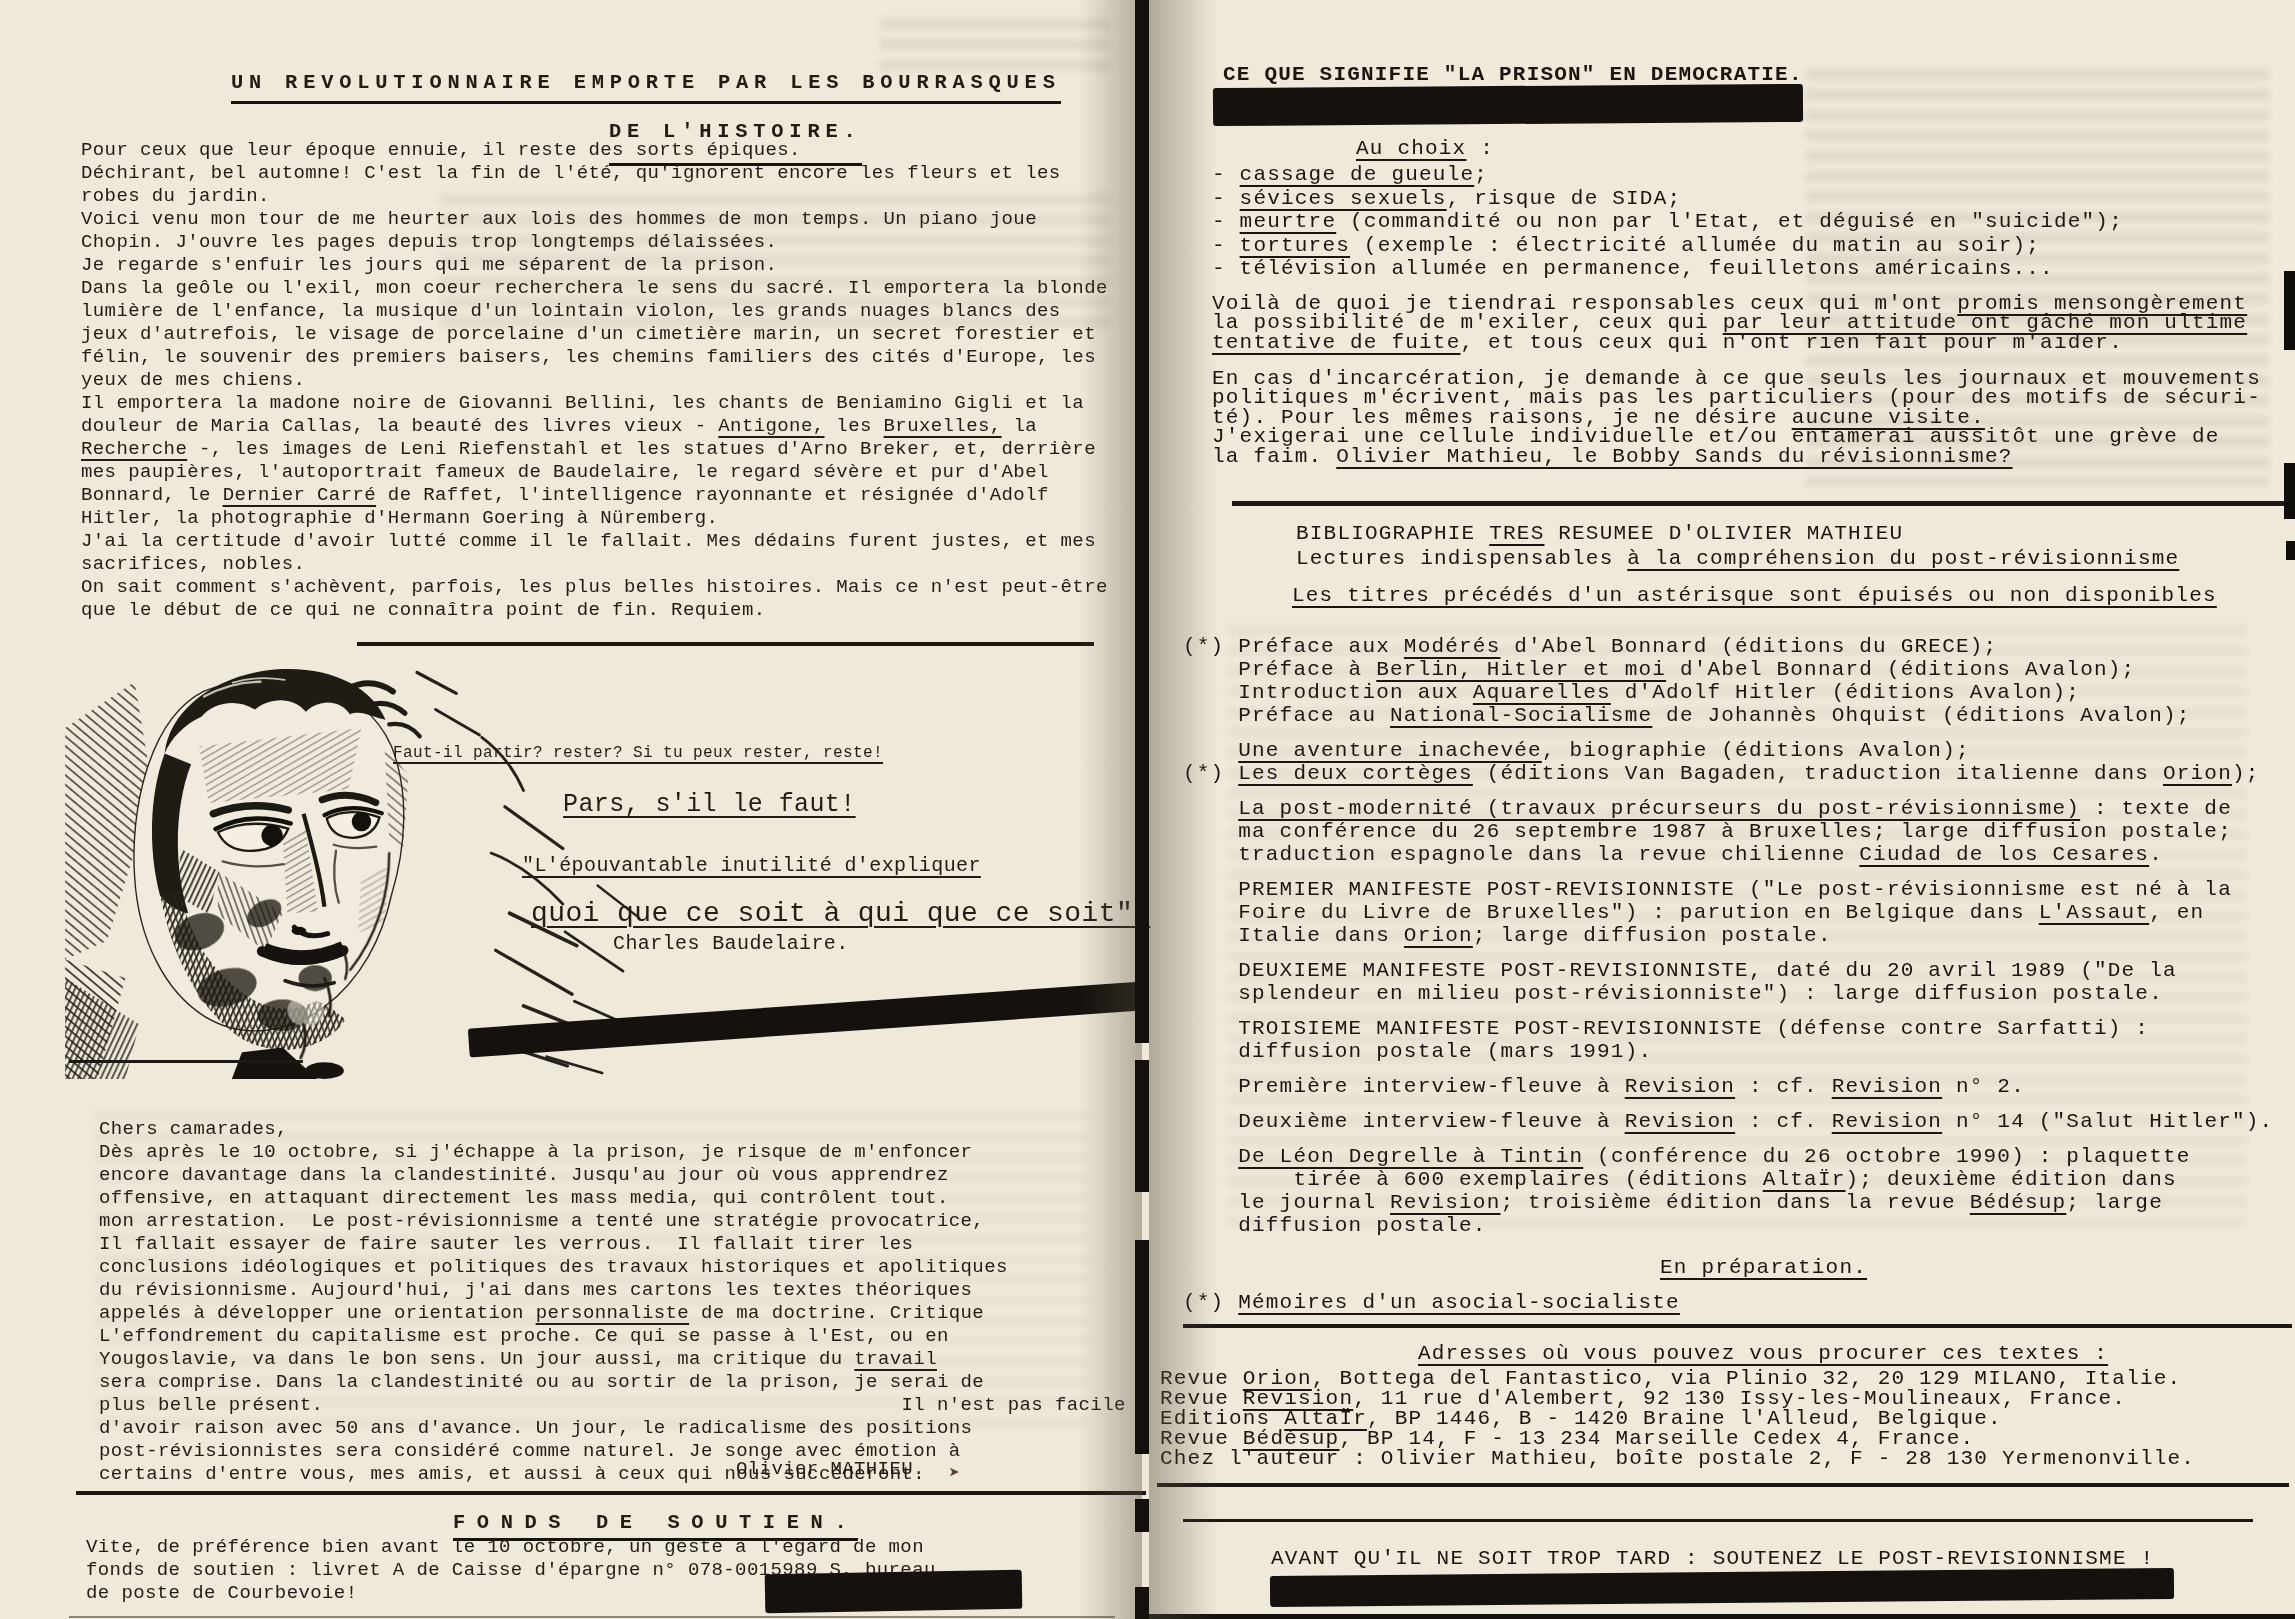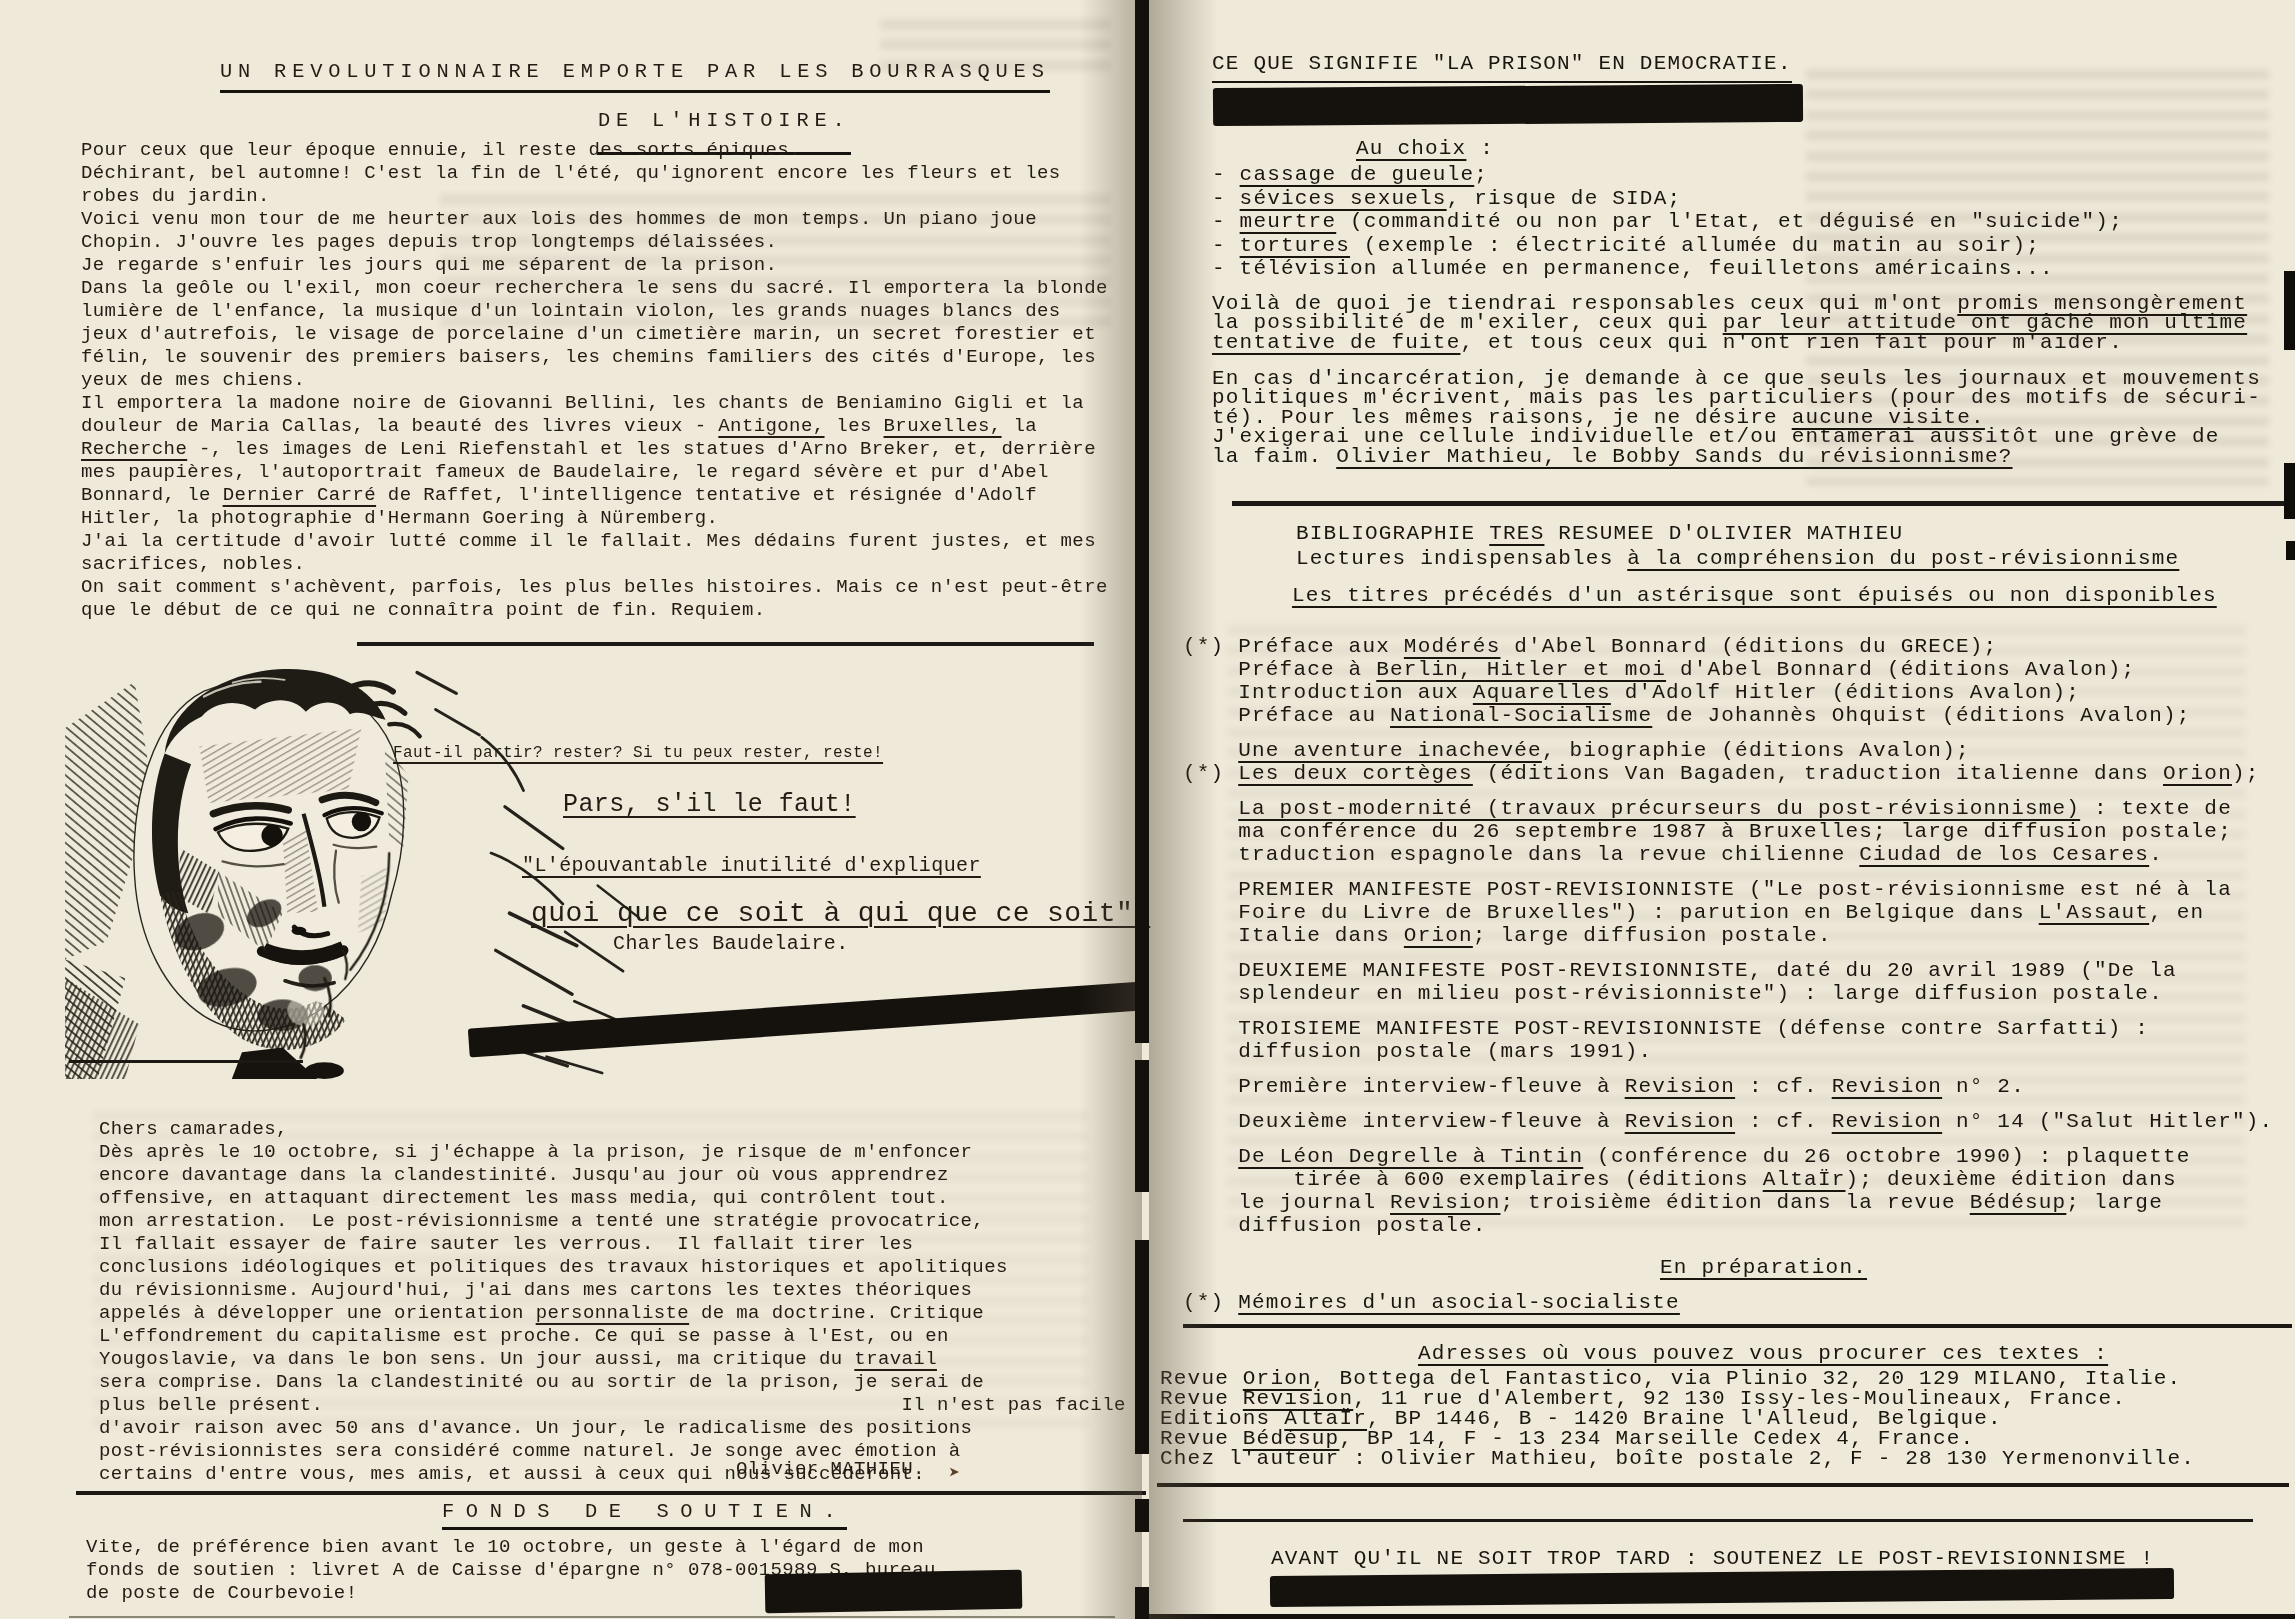--- a/index.html
+++ b/index.html
@@ -19,21 +19,21 @@
   
   .lp{font-size:19px;letter-spacing:0.4px;color:#221c14;}
   .lp-body .line{line-height:23px;}
   
   .rp{font-size:21px;letter-spacing:1.2px;color:#1b1510;}
   .lh42 .line{line-height:19.4px;}
   .lh43 .line{line-height:20px;}
   .lh50 .line{line-height:23px;}
   .lh51 .line{line-height:23.6px;}
   .sp{margin-top:12px;}
-  h1,h2,h3{margin:0;font-weight:normal;}
+  h1,h2,h3{margin:11px;font-weight:bold;}
   .titleblock{border-bottom:3.2px solid #16130e;display:inline-block;}
   .rule{position:absolute;background:#1c1813;}
   .redact{position:absolute;background:#15110d;border-radius:3.2px;}
   .edgebar{position:absolute;background:#0f0d0a;}
   .smudge{position:absolute;background:repeating-linear-gradient(180deg, rgba(80,72,58,.45) 0 11px, rgba(80,72,58,0) 11px 20.4px);filter:blur(3.2px);}
   #fold-shadow-left{position:absolute;left:1079px;top:0;width:63px;height:1619px;
     background:linear-gradient(to right, rgba(100,92,72,0), rgba(88,80,62,.40));}
   #fold-shadow-right{position:absolute;left:1149px;top:0;width:69px;height:1619px;
     background:linear-gradient(to right, rgba(88,80,62,.42), rgba(88,80,62,0));}
   #fold-bar{position:absolute;left:1135px;top:0;width:14px;height:1619px;
@@ -67,21 +67,21 @@
         <div class="line"><span>Je regarde s'enfuir les jours qui me séparent de la prison.</span></div>
         <div class="line"><span>Dans la geôle ou l'exil, mon coeur recherchera le sens du sacré. Il emportera la blonde</span></div>
         <div class="line"><span>lumière de l'enfance, la musique d'un lointain violon, les grands nuages blancs des</span></div>
         <div class="line"><span>jeux d'autrefois, le visage de porcelaine d'un cimetière marin, un secret forestier et</span></div>
         <div class="line"><span>félin, le souvenir des premiers baisers, les chemins familiers des cités d'Europe, les</span></div>
         <div class="line"><span>yeux de mes chiens.</span></div>
         <div class="line"><span>Il emportera la madone noire de Giovanni Bellini, les chants de Beniamino Gigli et la</span></div>
         <div class="line"><span>douleur de Maria Callas, la beauté des livres vieux - </span><span class="u">Antigone,</span><span> les </span><span class="u">Bruxelles,</span><span> la</span></div>
         <div class="line"><span class="u">Recherche</span><span> -, les images de Leni Riefenstahl et les statues d'Arno Breker, et, derrière</span></div>
         <div class="line"><span>mes paupières, l'autoportrait fameux de Baudelaire, le regard sévère et pur d'Abel</span></div>
-        <div class="line"><span>Bonnard, le </span><span class="u">Dernier Carré</span><span> de Raffet, l'intelligence tentative et résignée d'Adolf</span></div>
+        <div class="line"><span>Bonnard, le </span><span class="u">Dernier Carré</span><span> de Raffet, l'intelligence rayonnante et résignée d'Adolf</span></div>
         <div class="line"><span>Hitler, la photographie d'Hermann Goering à Nüremberg.</span></div>
         <div class="line"><span>J'ai la certitude d'avoir lutté comme il le fallait. Mes dédains furent justes, et mes</span></div>
         <div class="line"><span>sacrifices, nobles.</span></div>
         <div class="line"><span>On sait comment s'achèvent, parfois, les plus belles histoires. Mais ce n'est peut-être</span></div>
         <div class="line"><span>que le début de ce qui ne connaîtra point de fin. Requiem.</span></div>
       </div>
 
     <div class="rule" style="left:357px;top:642px;width:737px;height:3.7px;"></div>
 
     <svg class="abs" style="left:65px;top:654px;" width="579" height="425" viewBox="0 0 1250 918" role="img">

